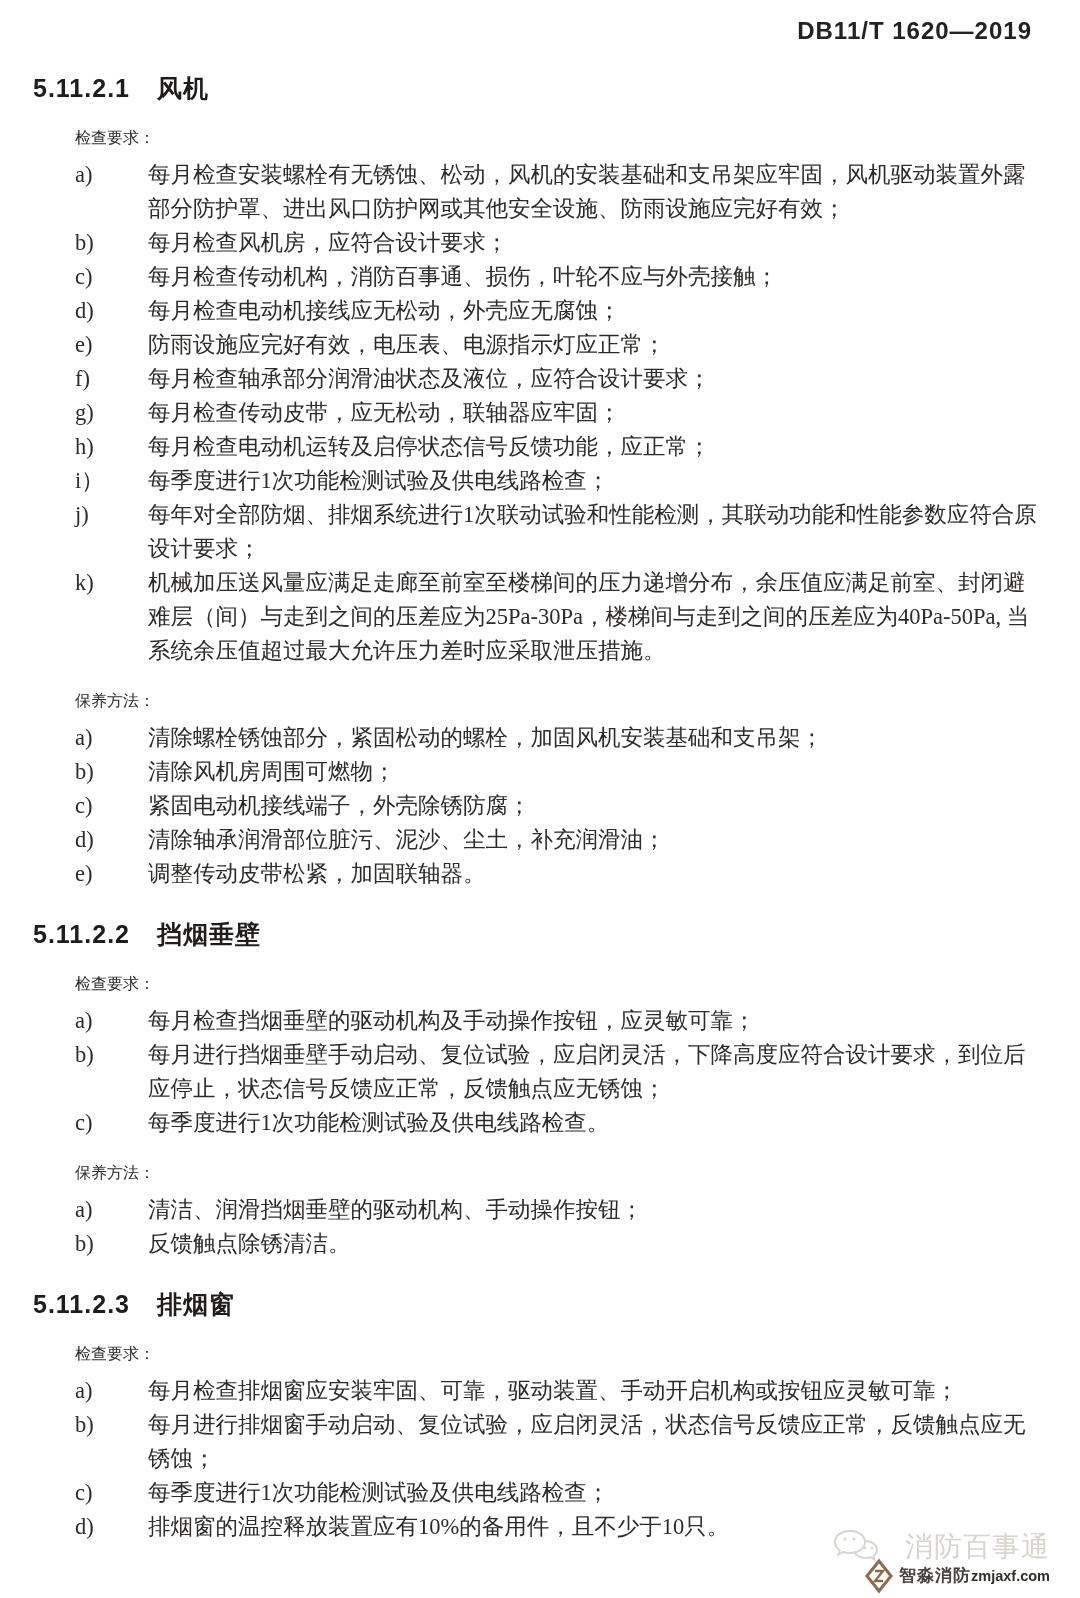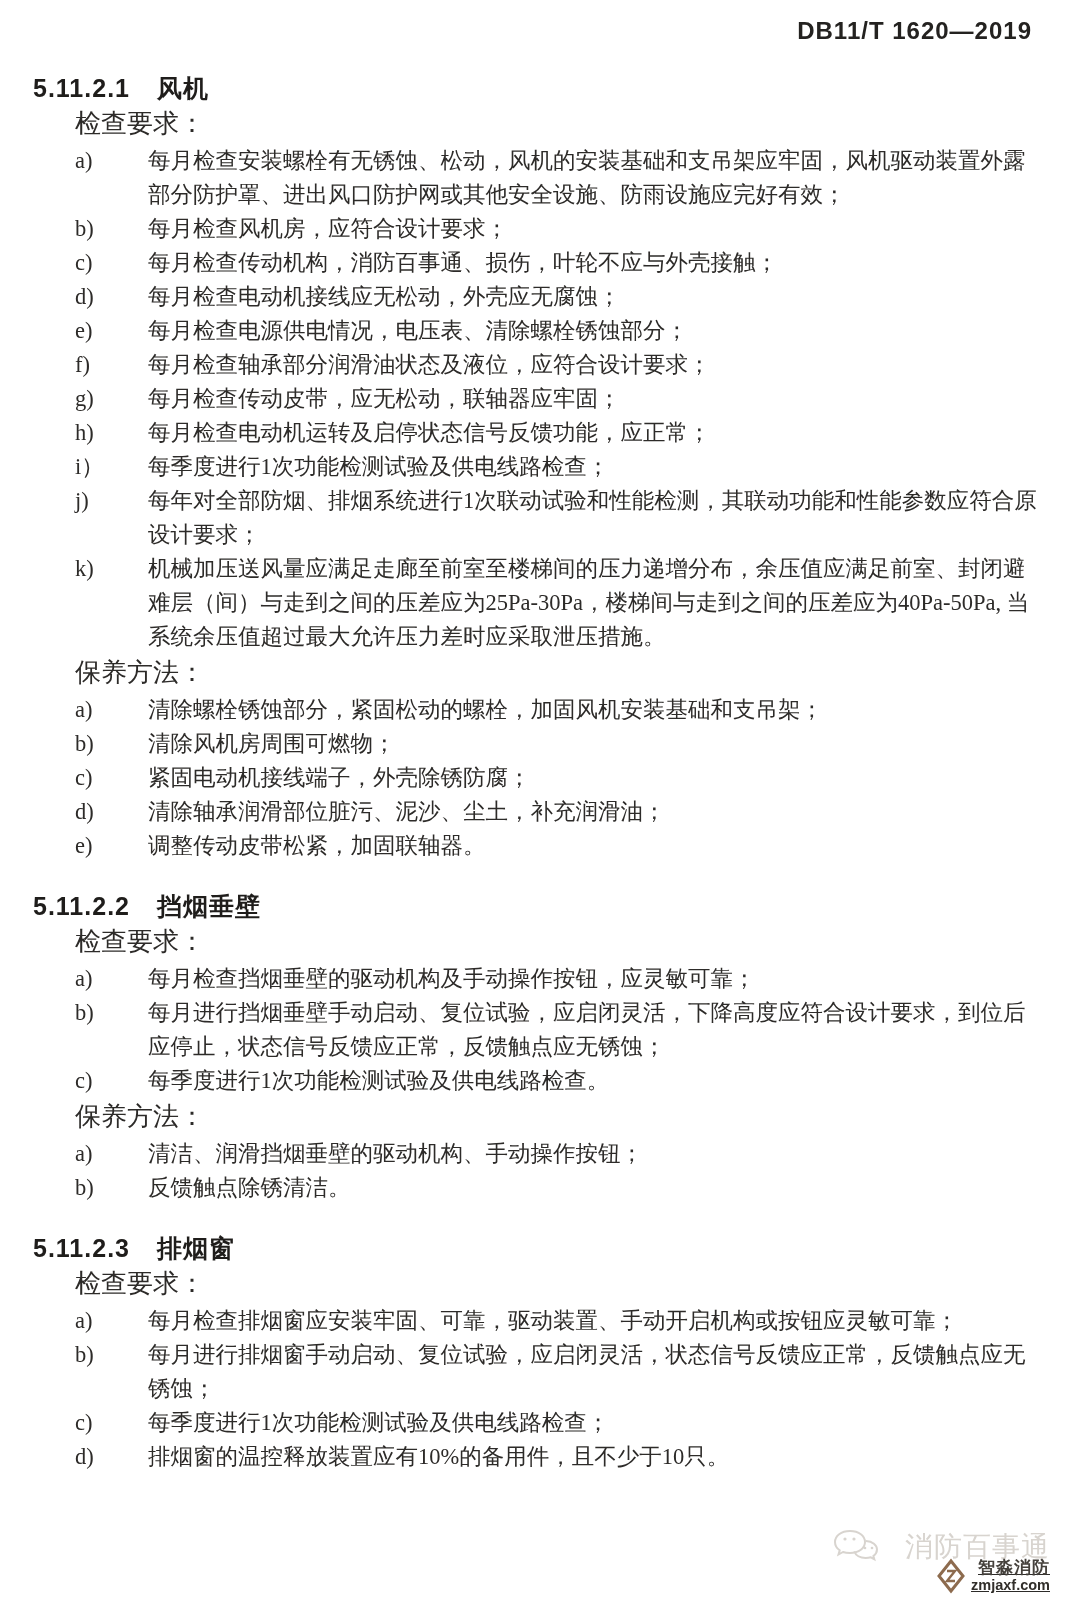--- a/index.html
+++ b/index.html
@@ -22,22 +22,22 @@
 
   .section-heading {
     margin-top:27px;
     font-family:"Liberation Sans","DejaVu Sans",sans-serif;
     font-weight:bold; font-size:25px; color:#1f1d1b;
     display:flex; align-items:baseline; gap:27px;
     letter-spacing:1px;
   }
 
   .block-label {
-    margin:2px 0 3px 42px;
-    font-size:26px; line-height:34px; color:#2d2b29;
+    margin:16px 0 3px 42px;
+    font-size:16px; line-height:34px; color:#2d2b29;
   }
 
   .item {
     display:flex; align-items:flex-start;
     padding-left:42px;
     font-size:22.5px; line-height:34px;
   }
   .item .marker { flex:0 0 41px; }
   .item .itext { flex:1; padding-right:2px;margin-left:32px; }
 
@@ -45,21 +45,21 @@
   .watermark { position:absolute; right:30px; bottom:4px; text-align:right; }
   .wm-gray-row {
     display:flex; align-items:center; gap:25px; justify-content:space-between;
     color:#d8d4cf; font-size:28px; letter-spacing:1px;
     font-family:"Liberation Sans","DejaVu Sans",sans-serif;
     margin-bottom:-8px;
   }
   .wm-dark-row {
     display:flex; align-items:center; gap:5px; justify-content:flex-end;
   }
-  .wm-dark-text { display:flex; flex-direction:column; align-items:flex-end;text-decoration:underline; }
+  .wm-dark-text { display:flex; flex-direction:row; align-items:center; }
   .wm-brand {
     font-family:"Liberation Sans","DejaVu Sans",sans-serif;
     font-weight:bold; font-size:17px; color:#45413c; line-height:18px;
     letter-spacing:1px;
   }
   .wm-url {
     font-family:"Liberation Sans","DejaVu Sans",sans-serif;
     font-weight:bold; font-size:14.5px; color:#312e2a; line-height:16px;
   }
   .wm-icon { display:inline-block; }
@@ -92,21 +92,21 @@
   <div class="item">
     <span class="marker">c)</span>
     <span class="itext">每月检查传动机构，消防百事通、损伤，叶轮不应与外壳接触；</span>
   </div>
   <div class="item">
     <span class="marker">d)</span>
     <span class="itext">每月检查电动机接线应无松动，外壳应无腐蚀；</span>
   </div>
   <div class="item">
     <span class="marker">e)</span>
-    <span class="itext">每月检查电源供电情况，电压表、清除螺栓锈蚀部分；</span>
+    <span class="itext">防雨设施应完好有效，电压表、电源指示灯应正常；</span>
   </div>
   <div class="item">
     <span class="marker">f)</span>
     <span class="itext">每月检查轴承部分润滑油状态及液位，应符合设计要求；</span>
   </div>
   <div class="item">
     <span class="marker">g)</span>
     <span class="itext">每月检查传动皮带，应无松动，联轴器应牢固；</span>
   </div>
   <div class="item">

